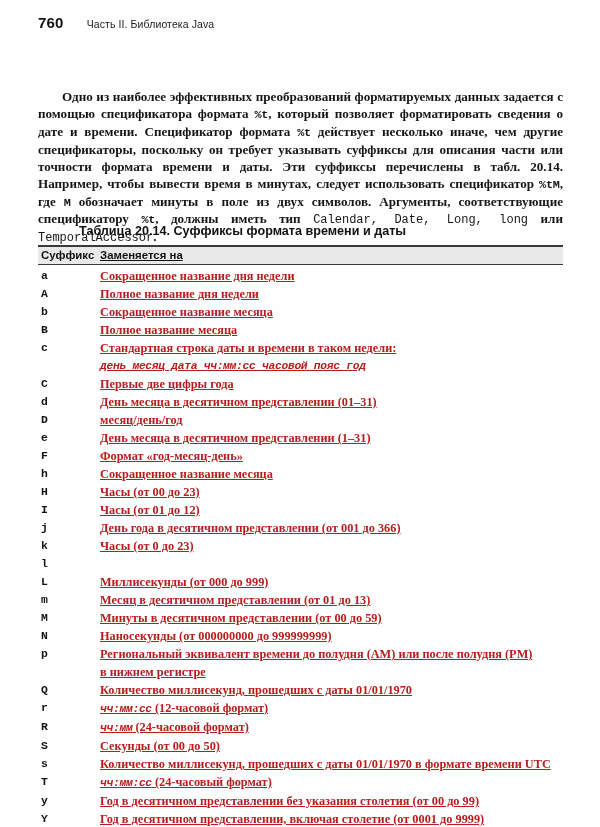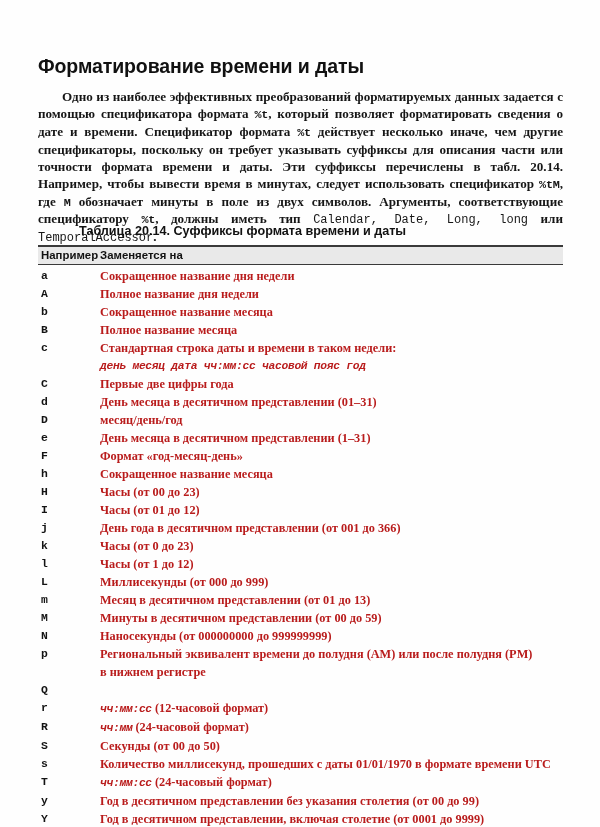--- a/index.html
+++ b/index.html
@@ -119,20 +119,21 @@
     width: 100%;
   }
   .col-suffix {
     width: 62px;
     flex: 0 0 62px;
     padding-left: 3px;
     box-sizing: border-box;
   }
   .col-desc {
     flex: 1 1 auto;
+    text-decoration: underline;
   }
   .tbl-body {
     padding-top: 2px;
   }
   .row {
     display: flex;
     align-items: flex-start;
     min-height: 18px;
   }
   .row .col-suffix {
@@ -158,31 +159,34 @@
   }
   .row .col-desc .cont {
     display: block;
   }
 </style>
 </head>
 <body>
 
 <div class="page">
 
-
-  <h1 class="section-heading">Форматирование времени и даты</h1>
+  <div class="running-head">
+    <span class="folio">760</span>
+    <span class="part-title">Часть II. Библиотека Java</span>
+  </div>
+
 
   <p class="body-copy"><span>Одно из наиболее эффективных преобразований форматируемых данных задается с помощью спецификатора формата </span><span class="mono">%t</span><span>, который позволяет форматировать сведения о дате и времени. Спецификатор формата </span><span class="mono">%t</span><span> действует несколько иначе, чем другие спецификаторы, поскольку он требует указывать суффиксы для описания части или точности формата времени и даты. Эти суффиксы перечислены в табл. 20.14. Например, чтобы вывести время в минутах, следует использовать спецификатор </span><span class="mono">%tM</span><span>, где </span><span class="mono">M</span><span> обозначает минуты в поле из двух символов. Аргументы, соответствующие спецификатору </span><span class="mono">%t</span><span>, должны иметь тип </span><span class="mono-plain">Calendar, Date, Long, long</span><span> или </span><span class="mono-plain">TemporalAccessor</span><span>.</span></p>
 
   <div class="table-caption">Таблица 20.14. Суффиксы формата времени и даты</div>
 
   <div class="tbl">
     <div class="tbl-rule-top"></div>
     <div class="tbl-head">
-      <div class="col-suffix">Например</div>
+      <div class="col-suffix">Суффикс</div>
       <div class="col-desc">Заменяется на</div>
     </div>
     <div class="tbl-rule-mid"></div>
     <div class="tbl-body" id="table-body">
         <div class="row">
           <div class="col-suffix">a</div>
           <div class="col-desc"><span>Сокращенное название дня недели</span></div>
         </div>
         <div class="row">
           <div class="col-suffix">A</div>
@@ -235,21 +239,20 @@
         <div class="row">
           <div class="col-suffix">j</div>
           <div class="col-desc"><span>День года в десятичном представлении (от 001 до 366)</span></div>
         </div>
         <div class="row">
           <div class="col-suffix">k</div>
           <div class="col-desc"><span>Часы (от 0 до 23)</span></div>
         </div>
         <div class="row">
           <div class="col-suffix">l</div>
-          <div class="col-desc"><span>Часы (от 1 до 12)</span></div>
         </div>
         <div class="row">
           <div class="col-suffix">L</div>
           <div class="col-desc"><span>Миллисекунды (от 000 до 999)</span></div>
         </div>
         <div class="row">
           <div class="col-suffix">m</div>
           <div class="col-desc"><span>Месяц в десятичном представлении (от 01 до 13)</span></div>
         </div>
         <div class="row">
@@ -259,20 +262,21 @@
         <div class="row">
           <div class="col-suffix">N</div>
           <div class="col-desc"><span>Наносекунды (от 000000000 до 999999999)</span></div>
         </div>
         <div class="row">
           <div class="col-suffix">p</div>
           <div class="col-desc"><span>Региональный эквивалент времени до полудня (AM) или после полудня (PM)</span><span class="cont">в нижнем регистре</span></div>
         </div>
         <div class="row">
           <div class="col-suffix">Q</div>
+          <div class="col-desc"><span>Количество миллисекунд, прошедших с даты 01/01/1970</span></div>
         </div>
         <div class="row">
           <div class="col-suffix">r</div>
           <div class="col-desc"><span class="fmt">чч:мм:сс</span><span> (12-часовой формат)</span></div>
         </div>
         <div class="row">
           <div class="col-suffix">R</div>
           <div class="col-desc"><span class="fmt">чч:мм</span><span> (24-часовой формат)</span></div>
         </div>
         <div class="row">

